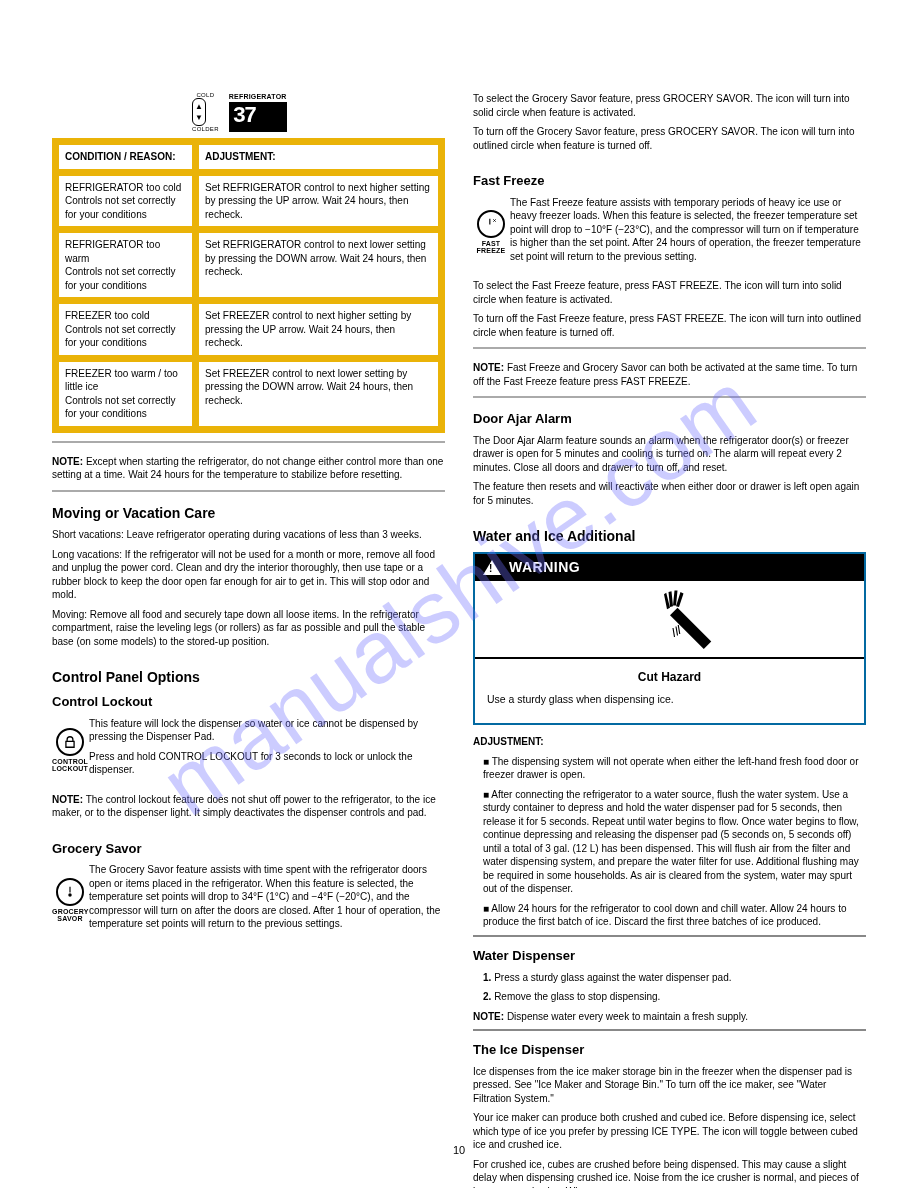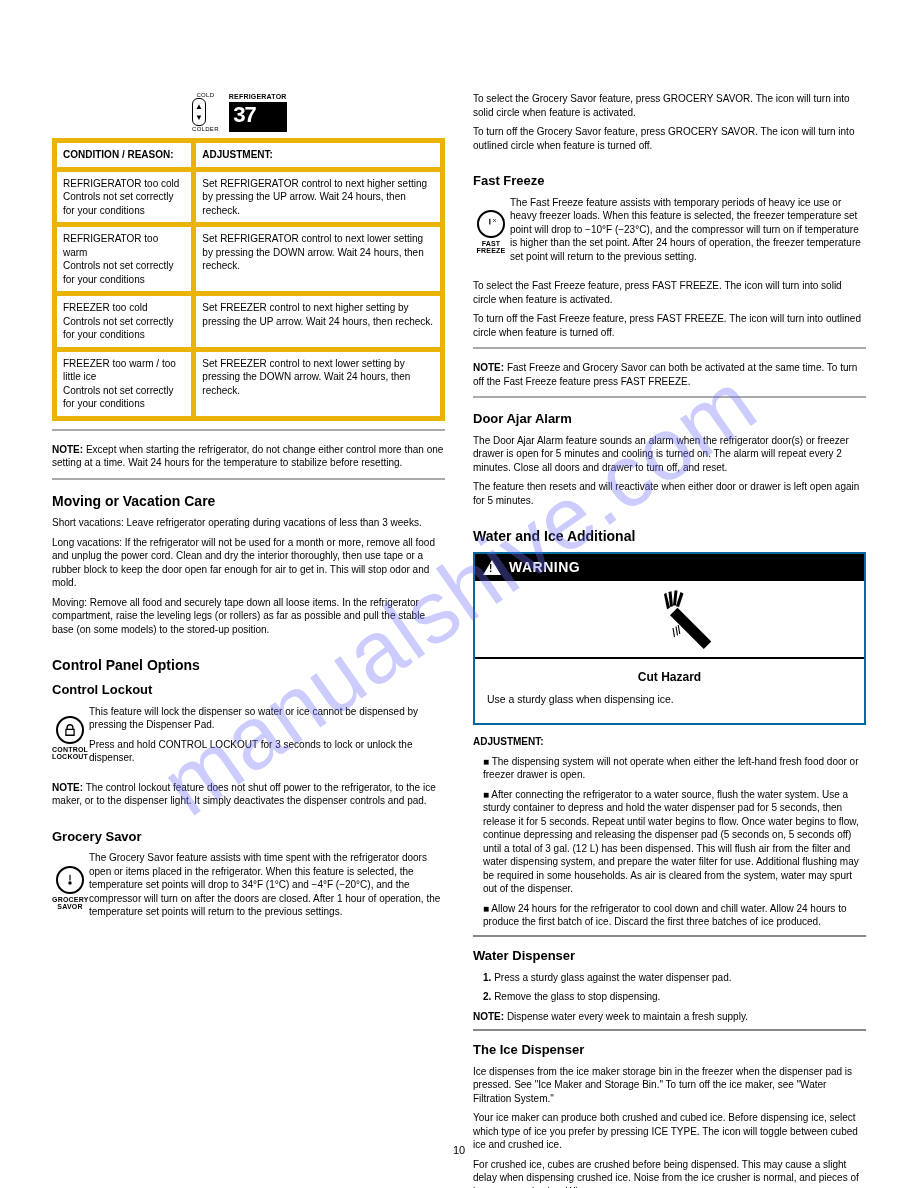--- a/index.html
+++ b/index.html
@@ -99,21 +99,21 @@
   }
   .panel-top { font-size: 6px; letter-spacing: 0.3px; }
 
   
   table.cond {
     border-collapse: collapse;
     width: 100%;
     font-size: 10px;
   }
   table.cond th, table.cond td {
-    border: 5px solid #eab308;
+    border: 7px solid #eab308;
     padding: 5px 6px;
     text-align: left;
     vertical-align: top;
   }
   table.cond th {
     font-weight: bold;
   }
 
   
   .icon-block {

